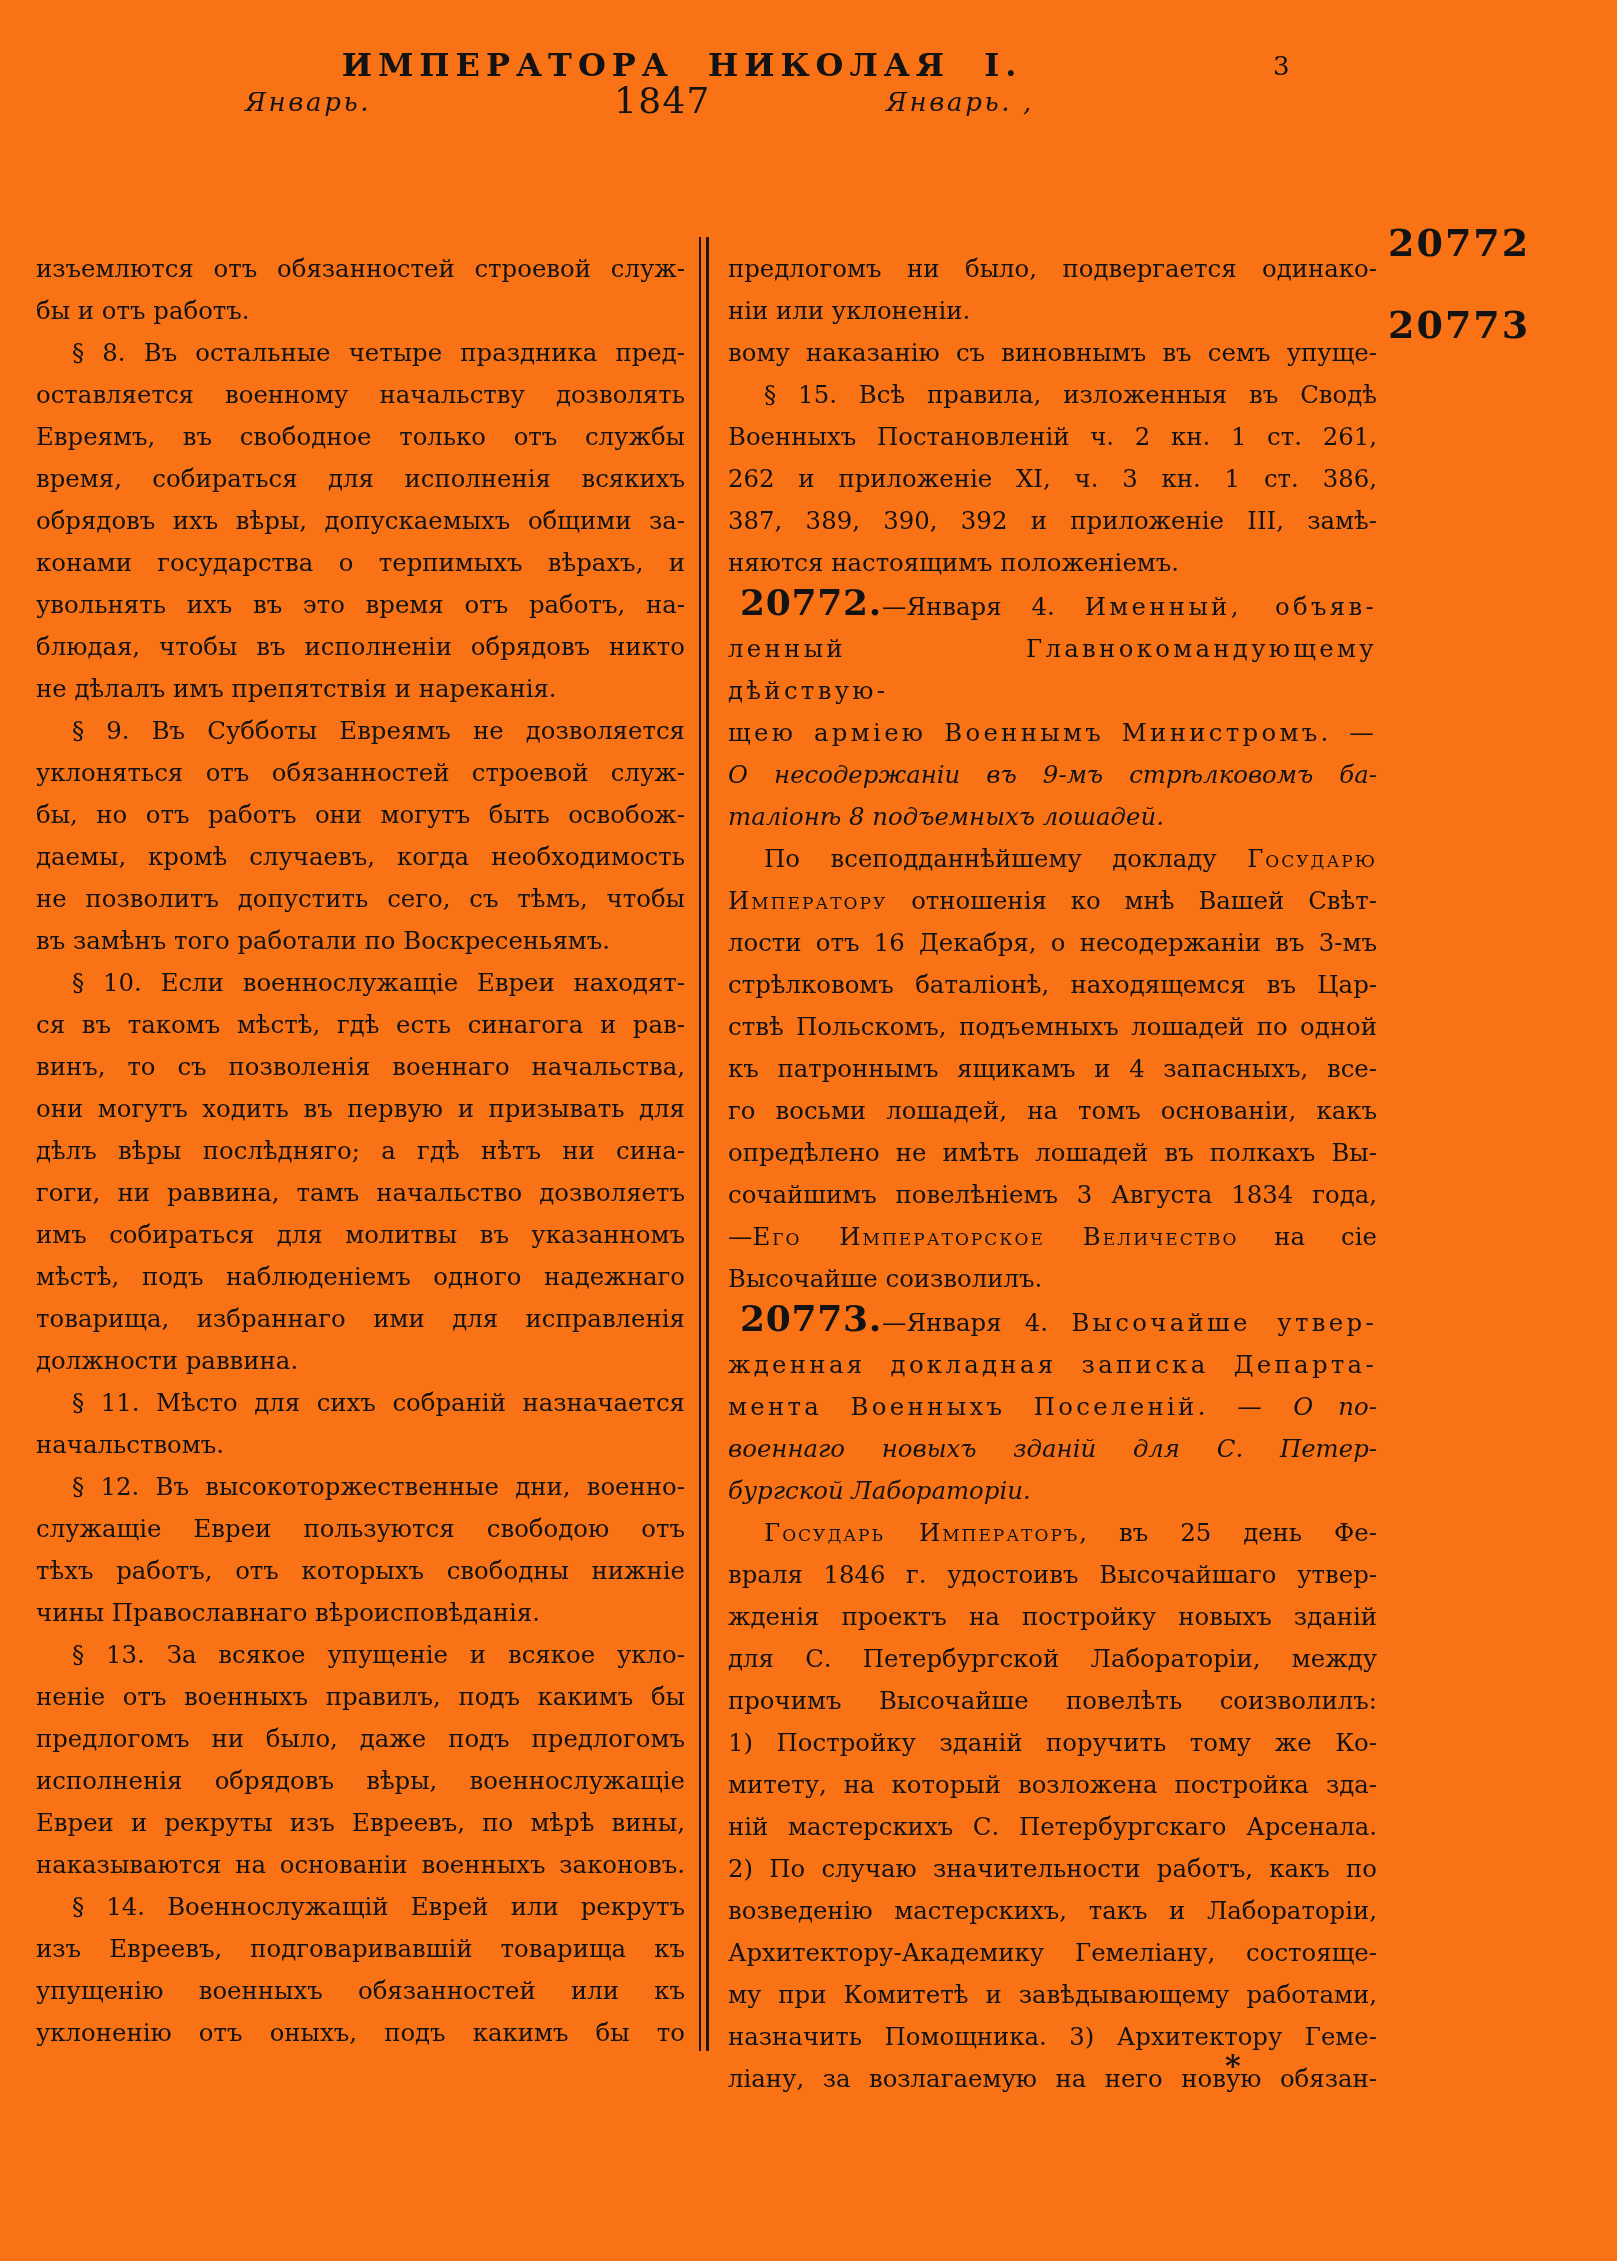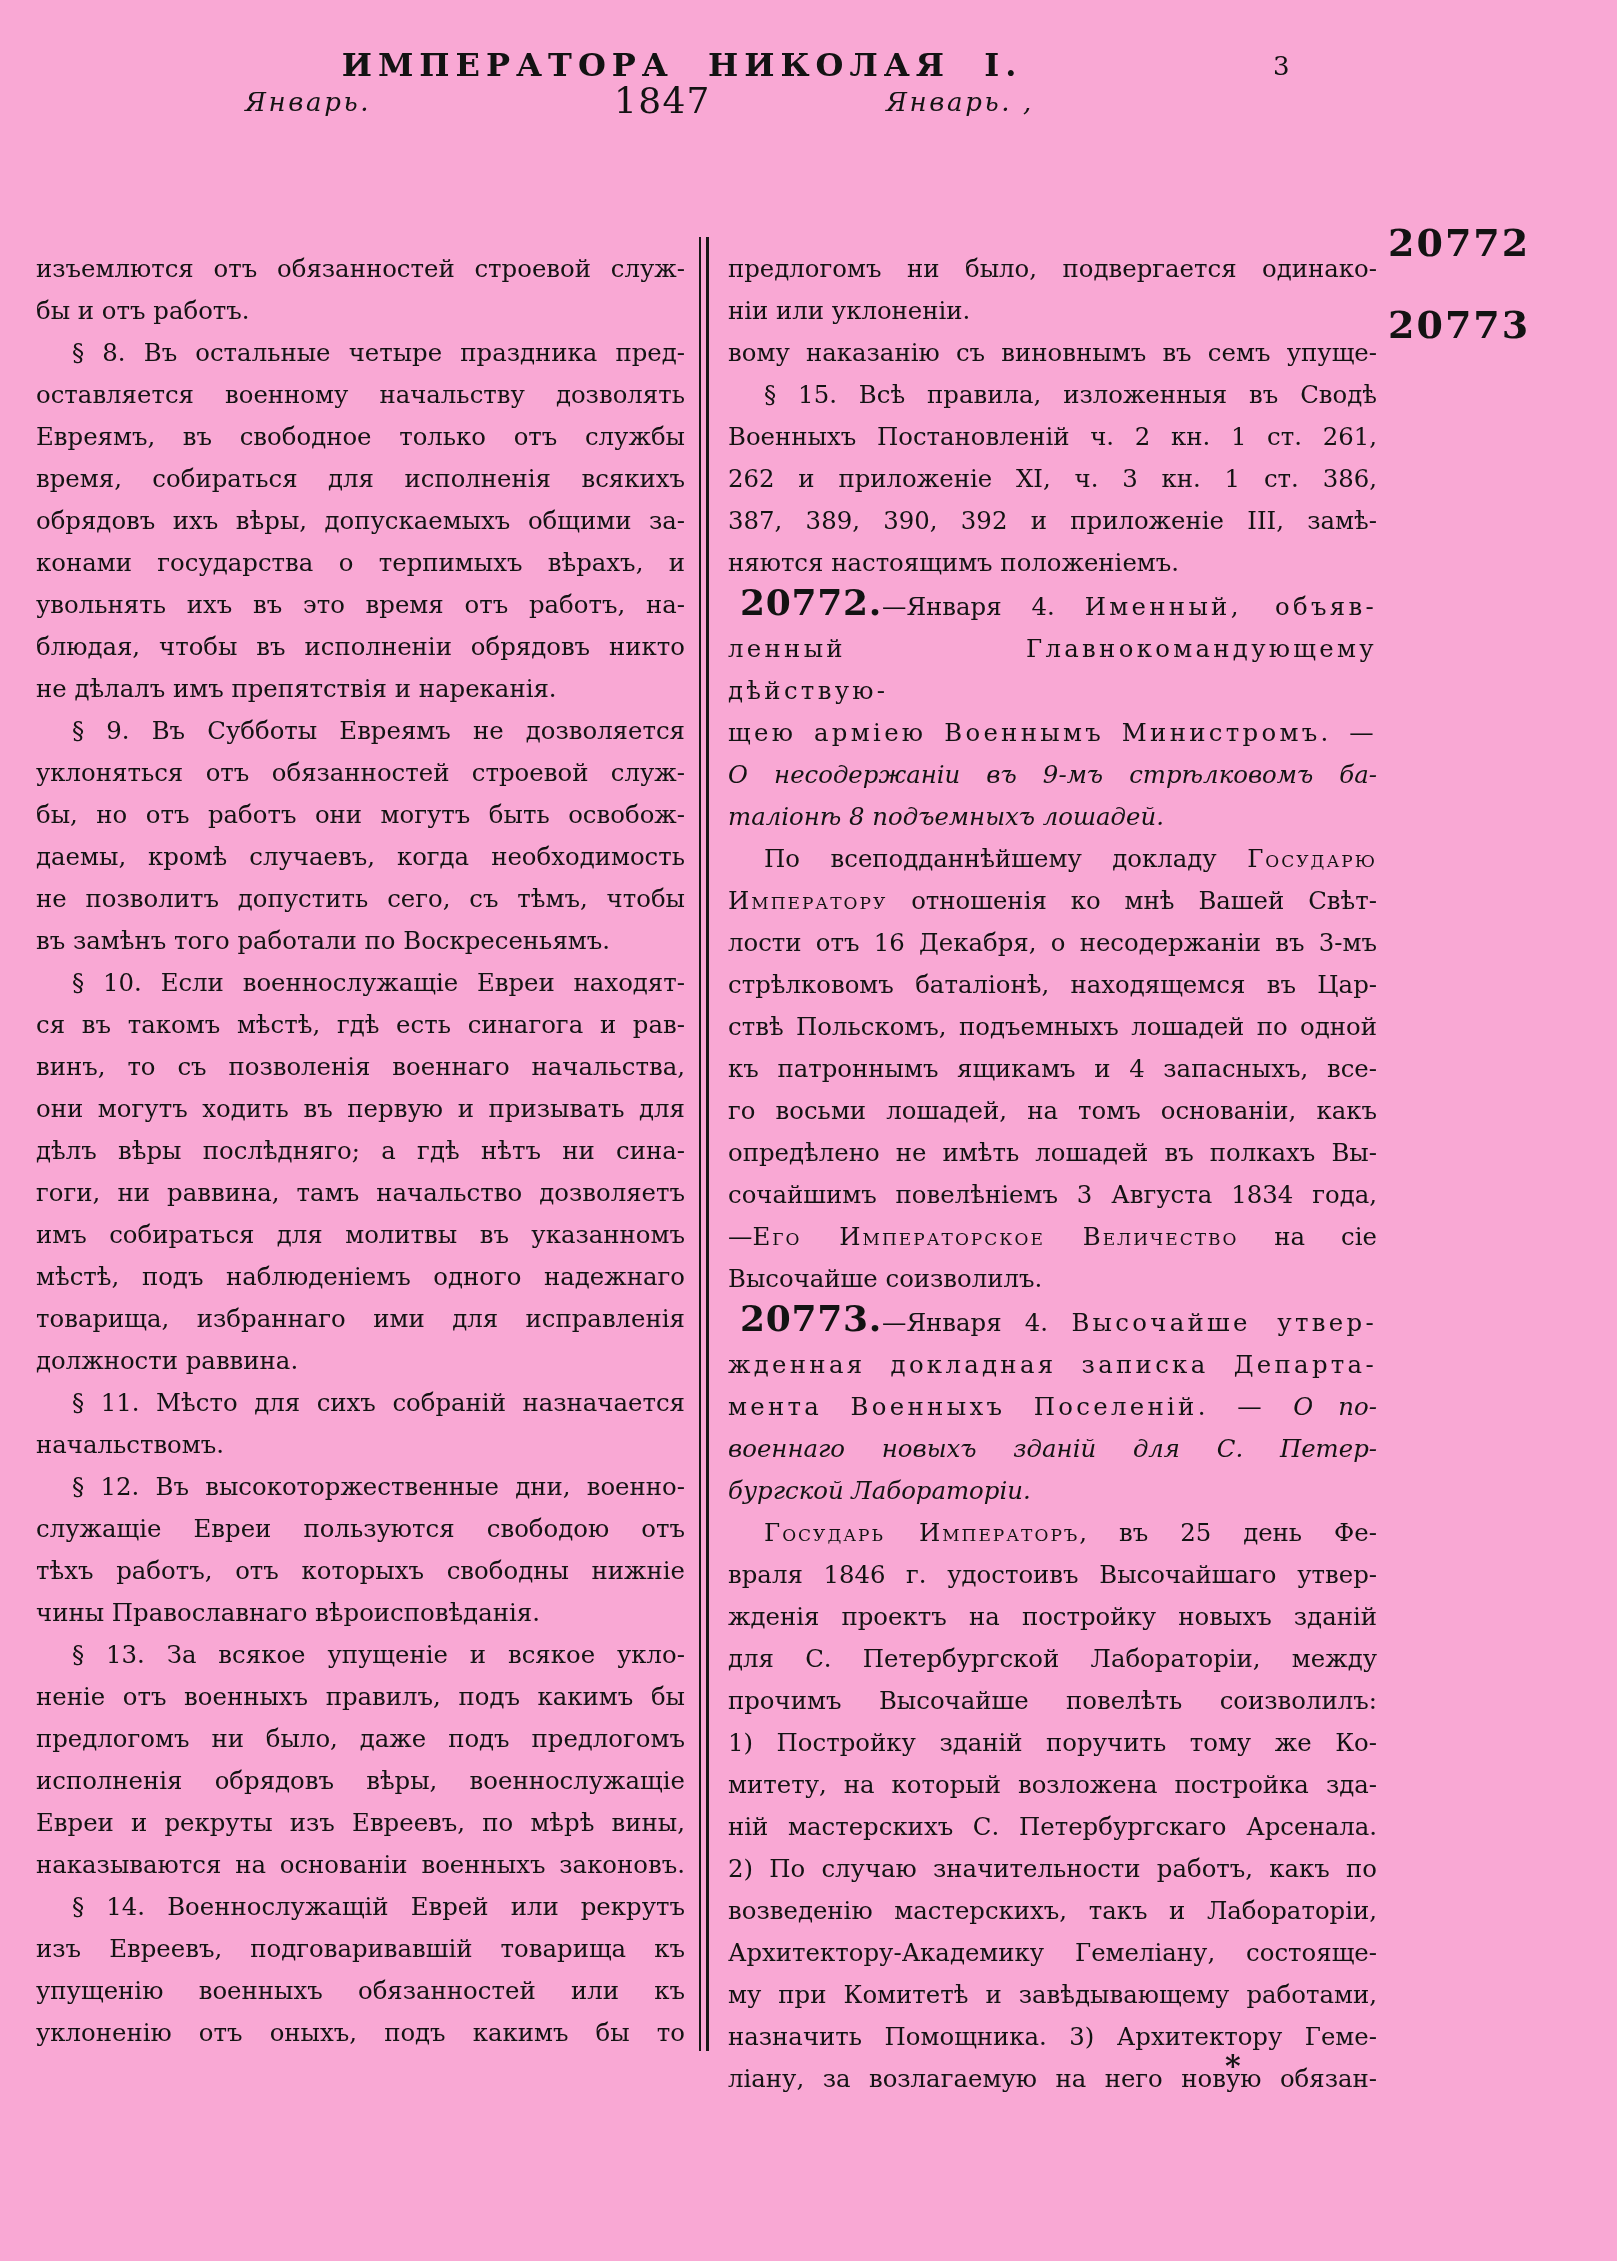--- a/index.html
+++ b/index.html
@@ -1,17 +1,17 @@
 <!DOCTYPE html>
 <html style="font-size:10.5px"><head>
 <meta charset="utf-8">
 <style>
   html,body{margin:0;padding:0;background:#fbfbf9;}
   .page{
-    position:relative;width:1617px;height:2261px;background:#f9a8d4;
+    position:relative;width:1617px;height:2261px;background:#f97316;
     font-family:"DejaVu Serif","Liberation Serif",serif;color:#131313;overflow:hidden;
   }
   .title{
     position:absolute;top:46px;left:36px;width:1292px;text-align:center;
     font-size:32px;font-weight:bold;letter-spacing:6px;word-spacing:17px;white-space:nowrap;
   }
   .pageno{position:absolute;top:51px;left:1273px;font-size:26px;}
   .run{position:absolute;top:87px;font-size:26px;}
   .run-left{left:245px;font-style:italic;letter-spacing:2.6px;}
   .run-center{left:614px;top:80px;font-size:36px;letter-spacing:1.3px;}

